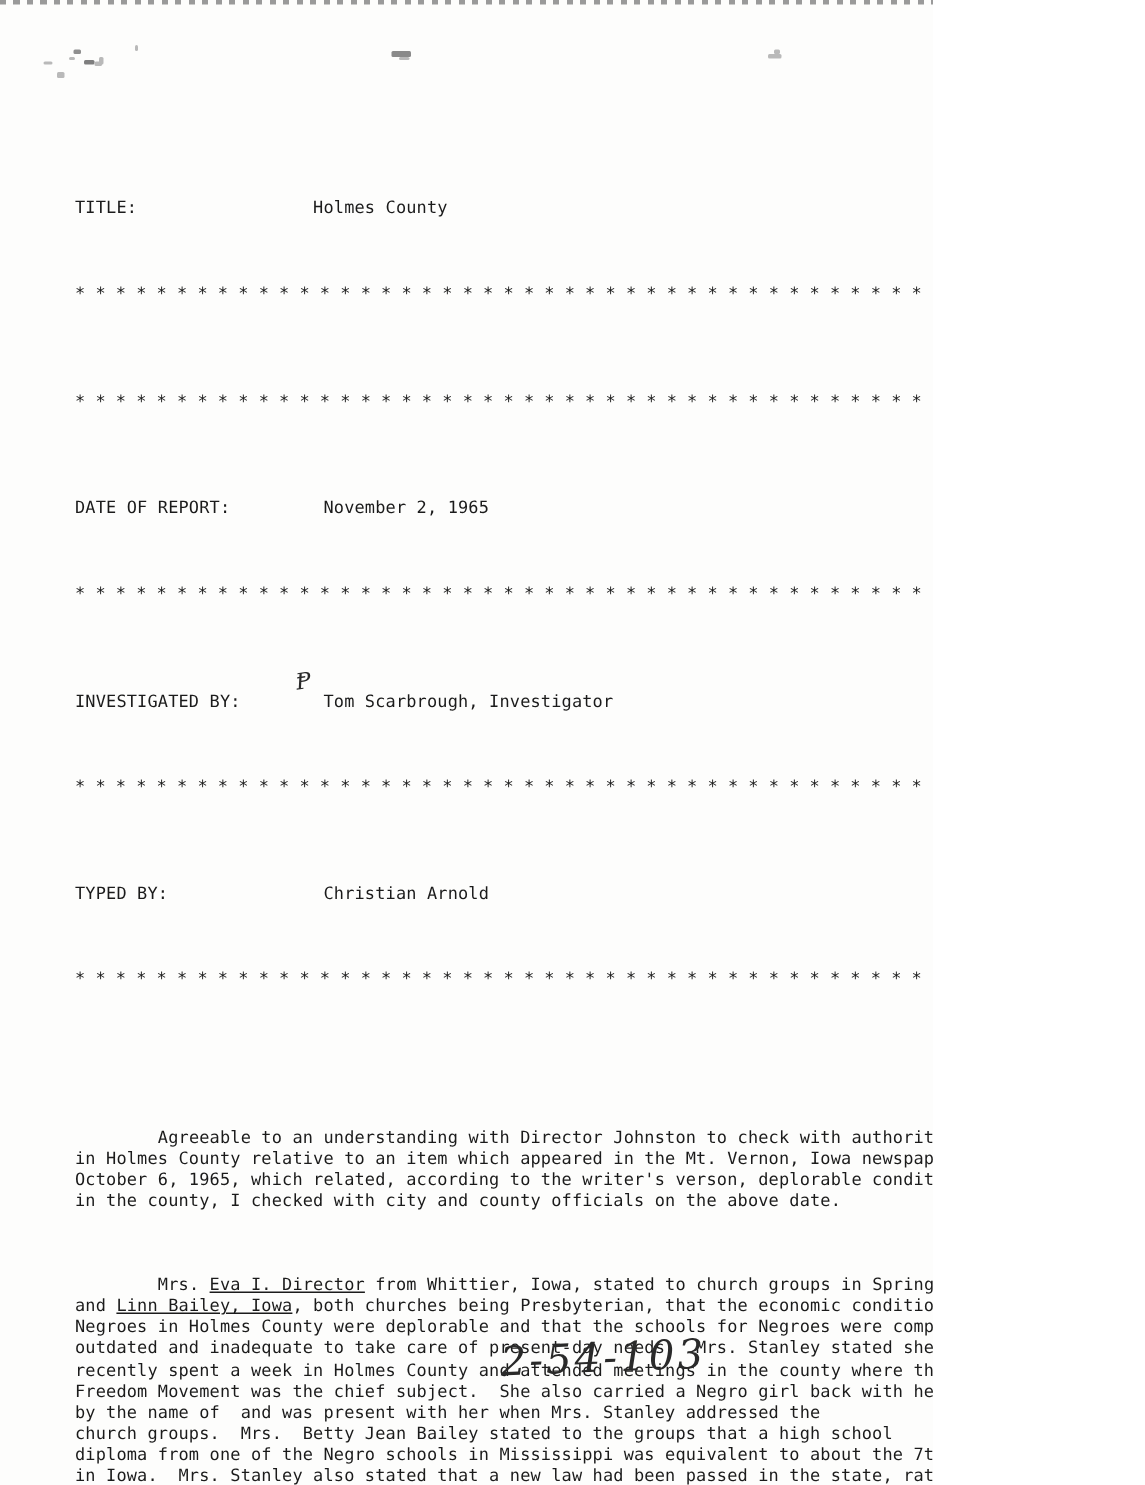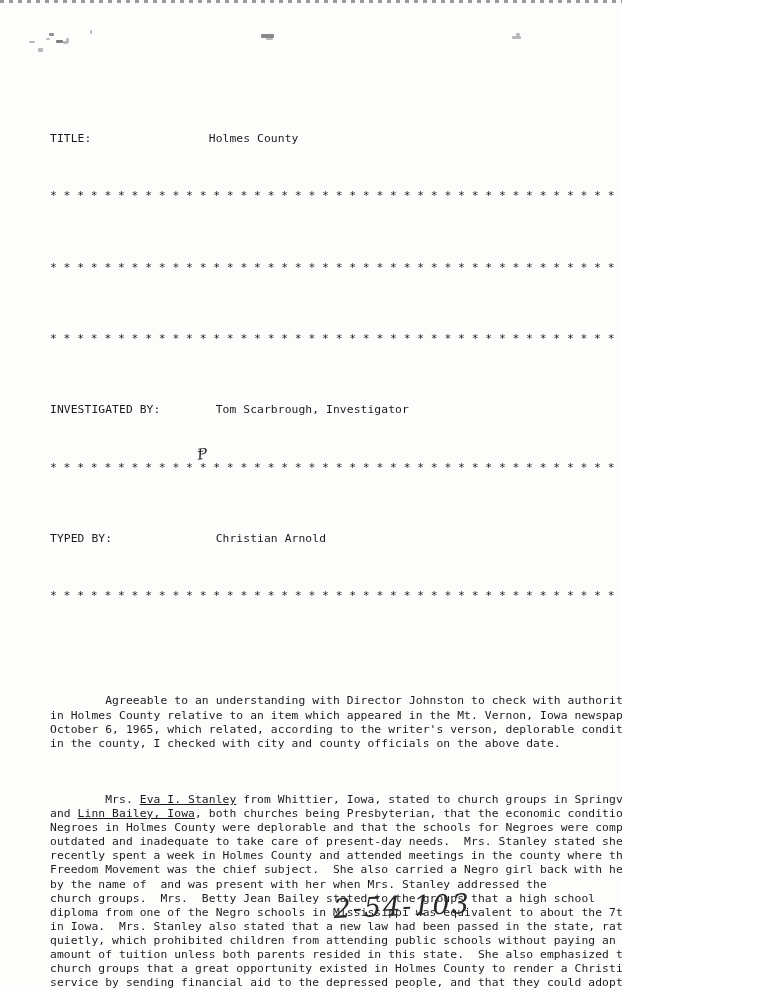--- a/index.html
+++ b/index.html
@@ -133,34 +133,35 @@
     <div class="speck" style="left:516px; top:33px;  width:4px;  height:3px;"></div>
   </div>
 
   <div class="typed">
 
     <span class="field-row">TITLE:                 Holmes County</span>
     <span class="sep-row">* * * * * * * * * * * * * * * * * * * * * * * * * * * * * * * * * * * * * * * * * *</span>
 
     <span class="sep-row">* * * * * * * * * * * * * * * * * * * * * * * * * * * * * * * * * * * * * * * * * *</span>
 
+    <span class="field-row">DATE OF REPORT:         November 2, 1965</span>
     <span class="sep-row">* * * * * * * * * * * * * * * * * * * * * * * * * * * * * * * * * * * * * * * * * *</span>
 
     <span class="field-row">INVESTIGATED BY:        Tom Scarbrough, Investigator</span>
     <span class="sep-row">* * * * * * * * * * * * * * * * * * * * * * * * * * * * * * * * * * * * * * * * * *</span>
 
     <span class="field-row">TYPED BY:               Christian Arnold</span>
     <span class="sep-row">* * * * * * * * * * * * * * * * * * * * * * * * * * * * * * * * * * * * * * * * * *</span>
 
     <div class="body-block">
       <p class="para">        Agreeable to an understanding with Director Johnston to check with authorities
 in Holmes County relative to an item which appeared in the Mt. Vernon, Iowa newspaper on
 October 6, 1965, which related, according to the writer's verson, deplorable conditions
 in the county, I checked with city and county officials on the above date.</p>
-      <p class="para">        Mrs. <span class="u">Eva I. Stanley</span> from Whittier, Iowa, stated to church groups in Springville
+      <p class="para">        Mrs. <span class="u">Eva I. Director</span> from Whittier, Iowa, stated to church groups in Springville
 and <span class="u">Linn Bailey, Iowa</span>, both churches being Presbyterian, that the economic condition of
 Negroes in Holmes County were deplorable and that the schools for Negroes were completely
 outdated and inadequate to take care of present-day needs.  Mrs. Stanley stated she had
 recently spent a week in Holmes County and attended meetings in the county where the
 Freedom Movement was the chief subject.  She also carried a Negro girl back with her
 by the name of  and was present with her when Mrs. Stanley addressed the
 church groups.  Mrs.  Betty Jean Bailey stated to the groups that a high school
 diploma from one of the Negro schools in Mississippi was equivalent to about the 7th grade
 in Iowa.  Mrs. Stanley also stated that a new law had been passed in the state, rather
 quietly, which prohibited children from attending public schools without paying an enormous

